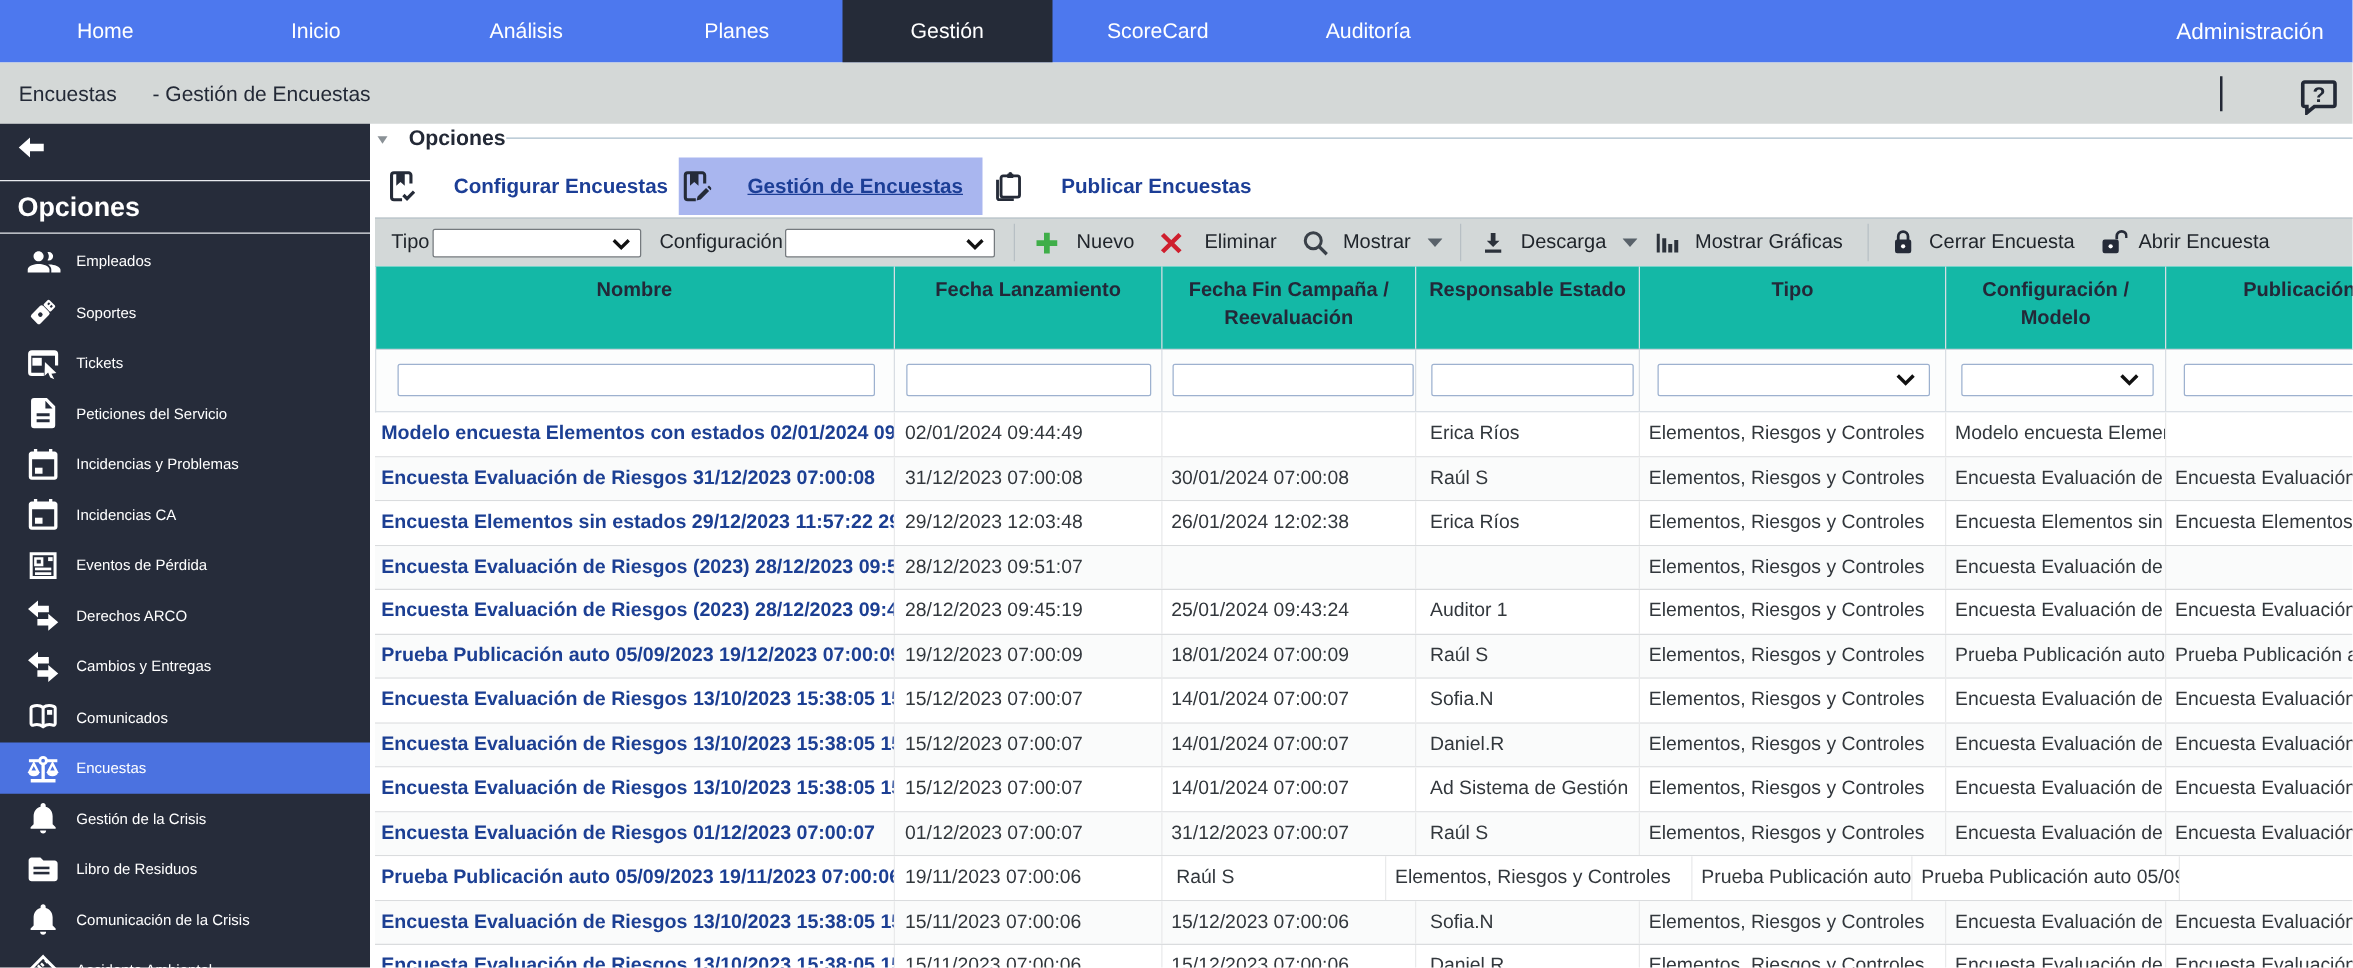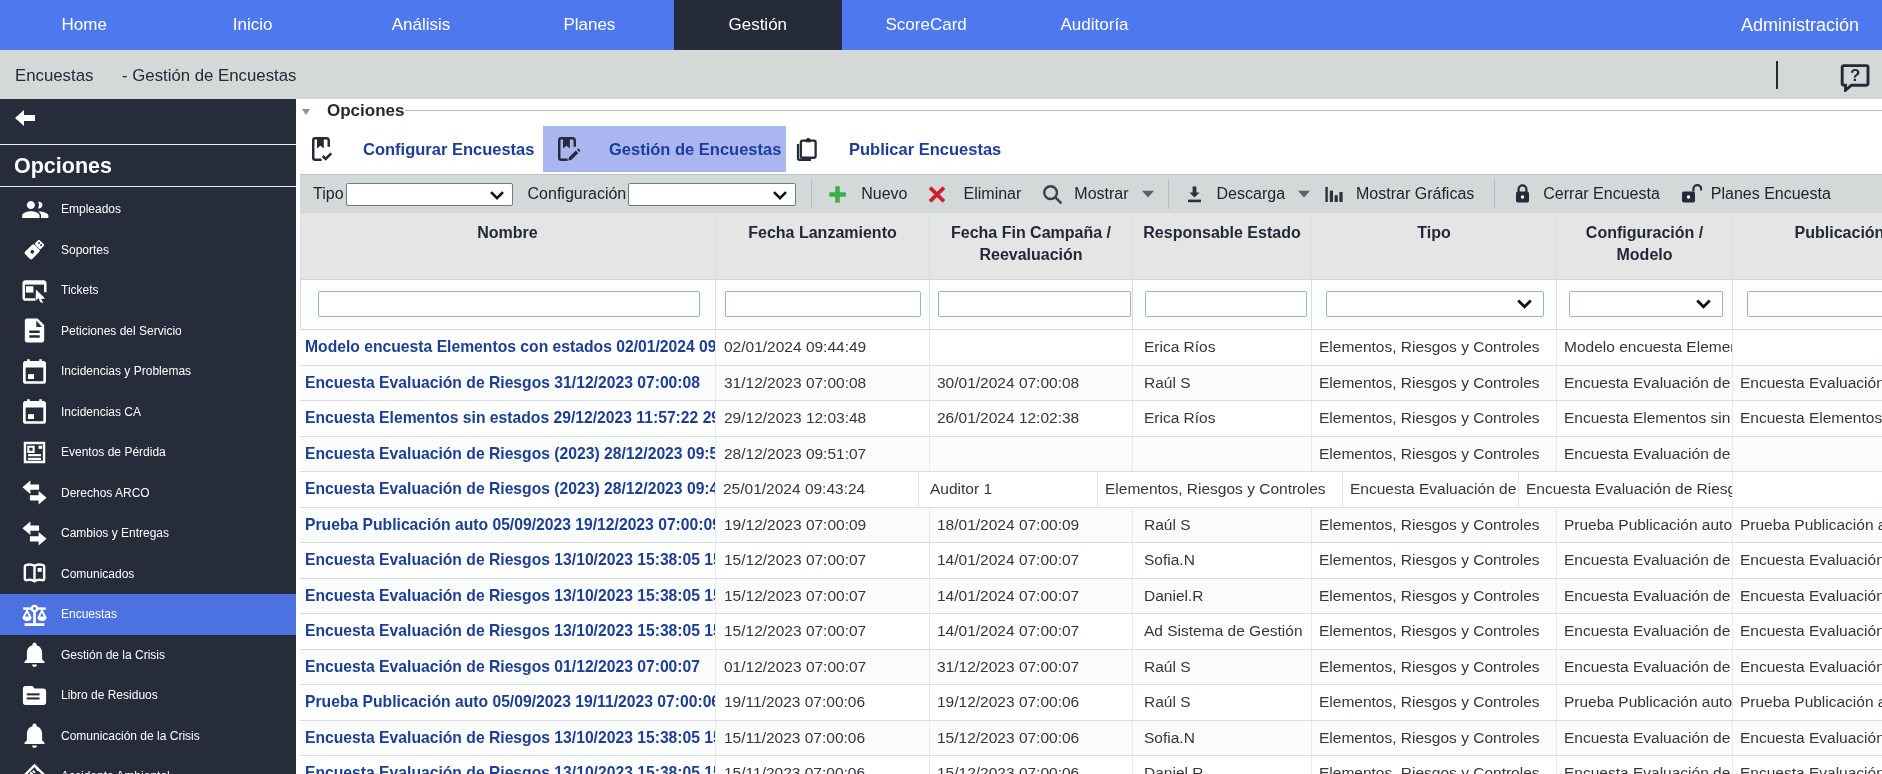--- a/index.html
+++ b/index.html
@@ -27,33 +27,33 @@
 .main { position:absolute; left:300px; top:99px; width:1582px; height:675px; }
 .sechead { position:absolute; left:0; top:2px; width:1582px; height:18px; }
 .sechead .tri { position:absolute; left:2px; top:7.5px; width:0; height:0; border-left:4.5px solid transparent; border-right:4.5px solid transparent; border-top:6px solid #8a9196; }
 .sechead .txt { position:absolute; left:27px; top:0px; font-size:17px; font-weight:bold; color:#232936; }
 .sechead .line { position:absolute; left:105px; right:0px; top:9px; height:1px; background:#a9bdcb; }
 .tabs { position:absolute; left:0; top:27px; height:46px; }
 .tab { position:absolute; top:0; height:46px; display:flex; align-items:center; color:#1c3e96; font-weight:bold; font-size:16.5px; }
 .tab svg { flex:none; }
 .tab .lb { margin-left:29px; white-space:nowrap; }
 .tab.t1 { left:8px; }
-.tab.t2 { left:243px; width:243px; background:#a9b6ef; padding-left:11px; }
+.tab.t2 { left:243px; width:243px; background:#a9b6ef; padding-left:0;text-decoration:underline; }
 .tab.t3 { left:495px; }
 
 .tbar { position:absolute; left:0; top:75px; width:1582px; height:39px; background:#d3d8d8; border-top:1px solid #b9c4ca; display:flex; align-items:center; font-size:16px; color:#20252b; }
 .tbar .lab { margin-left:13px; }
 .tbar .sel { position:relative; height:23px; background:#fff; border:1px solid #757a7e; border-radius:2px; }
 .tbar .sel svg { position:absolute; right:7px; top:6px; }
 .tbar .vsep { width:1px; height:30px; background:#b7bfc4; }
 .ticon { flex:none; }
 .tbar .ilab { white-space:nowrap; }
 
 .tbl { position:absolute; left:0; top:114px; width:1582px; height:561px; overflow:hidden; }
-.hrow { display:flex; background:#e5e5e5; height:67px; border-bottom:1px solid #cfd6de; }
+.hrow { display:flex; background:#14b8a6; height:67px; border-bottom:1px solid #cfd6de; }
 .hrow .hc { flex:none; border-right:1px solid #d8dde3; font-weight:bold; font-size:16px; color:#232838; text-align:center; padding-top:9px; line-height:22px; }
 .frow { display:flex; background:#fcfdfd; height:50px; border-bottom:1px solid #cfd6de; }
 .frow .fc { flex:none; border-right:1px solid #d8dde3; position:relative; }
 .fin { position:absolute; top:11px; height:26px; background:#fff; border:1px solid #9db1cf; border-radius:2px; }
 .fsel svg { position:absolute; top:18px; }
 .drow { display:flex; height:35.5px; background:#fff; border-bottom:1px solid #dadcde; }
 .drow.alt { background:#fafbfb; }
 .dc { flex:none; border-right:1px solid #e9eaeb; font-size:15.5px; color:#32373c; line-height:34.5px; white-space:nowrap; overflow:hidden; }
 .dc.lnk { font-weight:bold; color:#1c3f93; font-size:15.7px; }
 .w1{width:416px;} .w2{width:214px;} .w3{width:203px;} .w4{width:179px;} .w5{width:245px;} .w6{width:176px;} .w7{width:214px;}
@@ -293,21 +293,21 @@
         <path fill="none" stroke="#252b38" stroke-width="2.2" d="M3.6 8V5.2a3.9 3.9 0 0 1 7.8 0V8"></path>
         <rect x="1" y="7.6" width="13" height="11" rx="1.8" fill="#252b38"></rect>
         <circle cx="7.5" cy="13" r="1.7" fill="#fff"></circle>
       </svg>
     <span class="ilab" style="margin-left:13px">Cerrar Encuesta</span>
     <svg class="ticon" style="margin-left:21px" width="21" height="20" viewBox="0 0 21 20">
         <path fill="none" stroke="#252b38" stroke-width="2.2" d="M12.4 7.4V5a3.9 3.9 0 0 1 7.8 0v1.4"></path>
         <rect x="1" y="7.6" width="13" height="11" rx="1.8" fill="#252b38"></rect>
         <circle cx="7.5" cy="13" r="1.7" fill="#fff"></circle>
       </svg>
-    <span class="ilab" style="margin-left:9px">Planes Encuesta</span>
+    <span class="ilab" style="margin-left:9px">Abrir Encuesta</span>
   </div>
   <div class="tbl">
     <div style="position:absolute;left:0;top:0;width:1px;height:117px;background:#d8dde3;z-index:5"></div>
     <div class="hrow">
       <div class="hc w1">Nombre</div>
       <div class="hc w2">Fecha Lanzamiento</div>
       <div class="hc w3">Fecha Fin Campaña /<br>Reevaluación</div>
       <div class="hc w4">Responsable Estado</div>
       <div class="hc w5">Tipo</div>
       <div class="hc w6">Configuración /<br>Modelo</div>
@@ -373,20 +373,21 @@
       <div class="dc lnk w1">Encuesta Evaluación de Riesgos (2023) 28/12/2023 09:51:07</div>
       <div class="dc w2">28/12/2023 09:51:07</div>
       <div class="dc w3"></div>
       <div class="dc w4"></div>
       <div class="dc w5">Elementos, Riesgos y Controles</div>
       <div class="dc w6">Encuesta Evaluación de Riesgos</div>
       <div class="dc w7"></div>
     </div>
     <div class="drow">
       <div class="dc lnk w1">Encuesta Evaluación de Riesgos (2023) 28/12/2023 09:45:19</div>
+      <div class="dc w2">28/12/2023 09:45:19</div>
       <div class="dc w3">25/01/2024 09:43:24</div>
       <div class="dc w4">Auditor 1</div>
       <div class="dc w5">Elementos, Riesgos y Controles</div>
       <div class="dc w6">Encuesta Evaluación de Riesgos</div>
       <div class="dc w7">Encuesta Evaluación de Riesgos</div>
     </div>
     <div class="drow alt">
       <div class="dc lnk w1">Prueba Publicación auto 05/09/2023 19/12/2023 07:00:09</div>
       <div class="dc w2">19/12/2023 07:00:09</div>
       <div class="dc w3">18/01/2024 07:00:09</div>
@@ -427,21 +428,20 @@
       <div class="dc w2">01/12/2023 07:00:07</div>
       <div class="dc w3">31/12/2023 07:00:07</div>
       <div class="dc w4">Raúl S</div>
       <div class="dc w5">Elementos, Riesgos y Controles</div>
       <div class="dc w6">Encuesta Evaluación de Riesgos</div>
       <div class="dc w7">Encuesta Evaluación de Riesgos</div>
     </div>
     <div class="drow">
       <div class="dc lnk w1">Prueba Publicación auto 05/09/2023 19/11/2023 07:00:06</div>
       <div class="dc w2">19/11/2023 07:00:06</div>
-      <div class="dc w3">19/12/2023 07:00:06</div>
       <div class="dc w4">Raúl S</div>
       <div class="dc w5">Elementos, Riesgos y Controles</div>
       <div class="dc w6">Prueba Publicación auto 05/09/2023</div>
       <div class="dc w7">Prueba Publicación auto 05/09/2023</div>
     </div>
     <div class="drow alt">
       <div class="dc lnk w1">Encuesta Evaluación de Riesgos 13/10/2023 15:38:05 15/11/2023 07:00:06</div>
       <div class="dc w2">15/11/2023 07:00:06</div>
       <div class="dc w3">15/12/2023 07:00:06</div>
       <div class="dc w4">Sofia.N</div>

